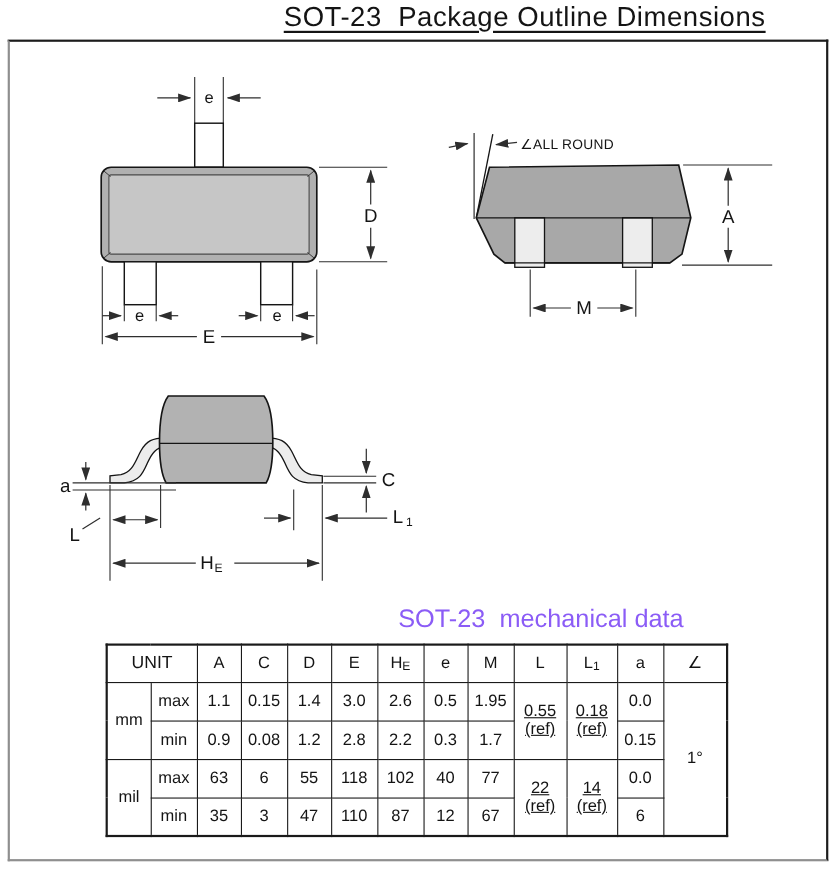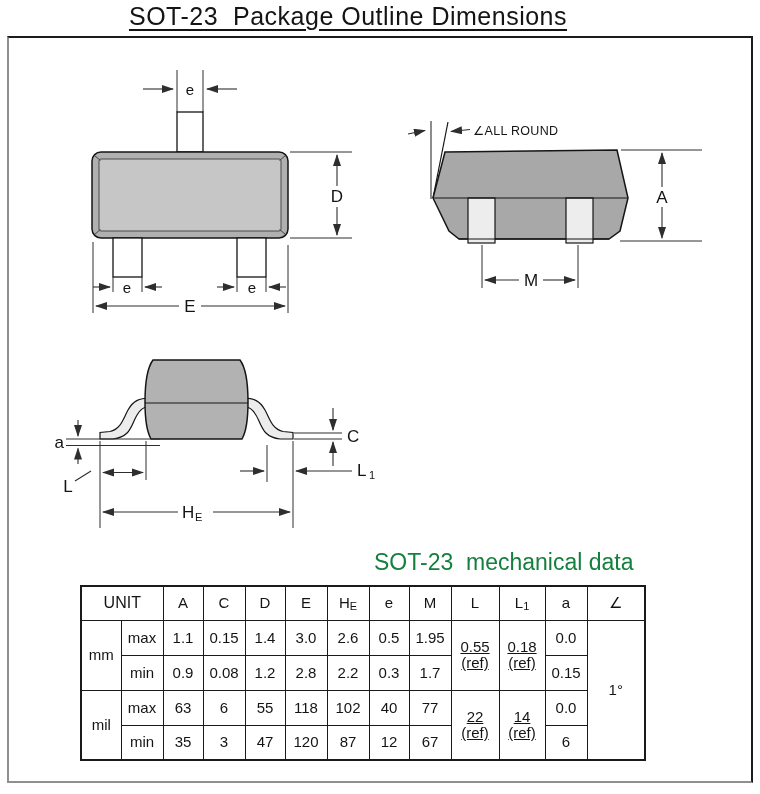--- a/index.html
+++ b/index.html
@@ -1,45 +1,45 @@
 <!DOCTYPE html>
 <html><head>
 <meta charset="utf-8">
 <style>
   html,body{margin:0;padding:0;background:#ffffff;}
   body{
     position:relative;width:760px;height:794px;
     font-family:"Liberation Sans",sans-serif;color:#111;overflow:hidden;
   }
   .page-title{
-    position:absolute;top:2px;left:0;width:696px;text-align:center;
+    position:absolute;top:2px;left:0;width:696px;text-align:right;
     font-size:25px;font-weight:400;letter-spacing:.5px;white-space:pre;
     text-decoration:underline;text-decoration-thickness:1.6px;text-underline-offset:4px;
     color:#141414;
   }
   .frame{
     position:absolute;left:7px;top:36px;width:742px;height:743px;
     border-top:2px solid #1c1c1c;border-right:2px solid #1c1c1c;
     border-left:2px solid #8f8f8f;border-bottom:2px solid #8f8f8f;
   }
   svg{position:absolute;overflow:visible;}
   svg text{fill:#141414;}
   .lbl-lg{font-size:17px;}
   .lbl-md{font-size:15px;}
   .lbl-sm{font-size:12.5px;letter-spacing:.3px;}
   .lbl-sub{font-size:11px;}
   .dim{stroke:#2e2e2e;stroke-width:1.1;fill:none;}
   .ext{stroke:#2e2e2e;stroke-width:1;fill:none;}
   .edge-thin{stroke:#151515;stroke-width:1.2;fill:none;}
   .tbl-title{
-    position:absolute;left:374px;top:549px;font-size:23px;font-weight:400;
-    white-space:pre;color:#15803d;
+    position:absolute;left:362px;top:549px;font-size:23px;font-weight:400;
+    white-space:pre;color:#8b5cf6;
   }
   table.mech{
-    position:absolute;left:80px;top:585px;width:564px;height:174px;
+    position:absolute;left:96px;top:585px;width:564px;height:174px;
     border-collapse:collapse;table-layout:fixed;
     font-size:15px;color:#141414;
   }
   table.mech th,table.mech td{
     border:1.4px solid #1a1a1a;text-align:center;vertical-align:middle;
     padding:0;font-weight:400;line-height:16px;
   }
   table.mech{border:2px solid #1a1a1a;}
   .sub{font-size:11px;position:relative;top:2px;}
   .refcell div{line-height:16px;text-decoration:underline;}
@@ -281,20 +281,20 @@
       <div>14</div>
           <div>(ref)</div>
     </td>
     <td>0.0</td>
   </tr>
   <tr style="height:35px">
     <td>min</td>
     <td>35</td>
     <td>3</td>
     <td>47</td>
-    <td>120</td>
+    <td>110</td>
     <td>87</td>
     <td>12</td>
     <td>67</td>
     <td>6</td>
   </tr>
 </tbody>
   </table>
 
 </body></html>

